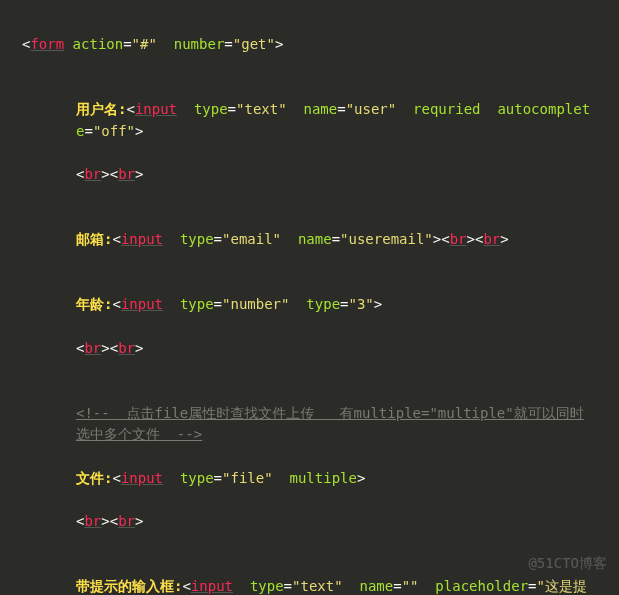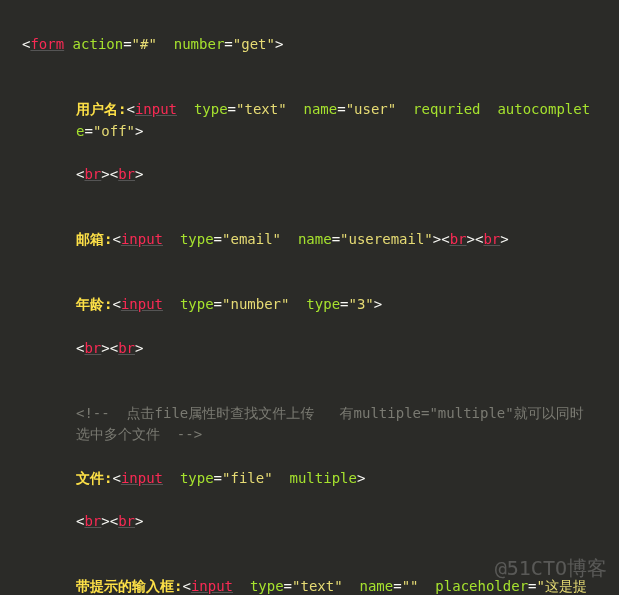--- a/index.html
+++ b/index.html
@@ -22,28 +22,28 @@
   }
   .line { display: block; }
   .ind1 { padding-left: 0; }
   .ind2 { padding-left: 54px; }
   .p  { color: #f9f9f5; }   
   .tg { color: #f92a54; text-decoration: underline; text-decoration-color: #555; } 
   .at { color: #a6e22e; margin-top: 11px; }   
   .op { color: #f9f9f5; }   
   .st { color: #e6db74; }   
   .tx { color: #fde047; font-weight: 600; } 
-  .cm { color: #7a7a72; }   
+  .cm { color: #7a7a72; text-decoration: underline; }   
   .blank { height: 18px; }
   .watermark {
     position: absolute;
     right: 12px;
-    bottom: 11px;
+    bottom: 20px;
     color: rgba(255,255,255,0.22);
-    font-size: 20px;
+    font-size: 14px;
     font-family: inherit;
   }
 </style>
 </head>
 <body>
 
 <pre><span class="line ind1"><span class="p">&lt;</span><span class="tg">form</span><span> </span><span class="at">action</span><span class="op">=</span><span class="st">"#"</span><span>  </span><span class="at">number</span><span class="op">=</span><span class="st">"get"</span><span class="p">&gt;</span></span>
 <span class="blank"></span>
 <span class="line ind2"><span class="tx">用户名:</span><span class="p">&lt;</span><span class="tg">input</span><span>  </span><span class="at">type</span><span class="op">=</span><span class="st">"text"</span><span>  </span><span class="at">name</span><span class="op">=</span><span class="st">"user"</span><span>  </span><span class="at">requried</span><span>  </span><span class="at">autocomplete</span><span class="op">=</span><span class="st">"off"</span><span class="p">&gt;</span></span>
 <span class="line ind2"><span class="p">&lt;</span><span class="tg">br</span><span class="p">&gt;</span><span class="p">&lt;</span><span class="tg">br</span><span class="p">&gt;</span></span>

